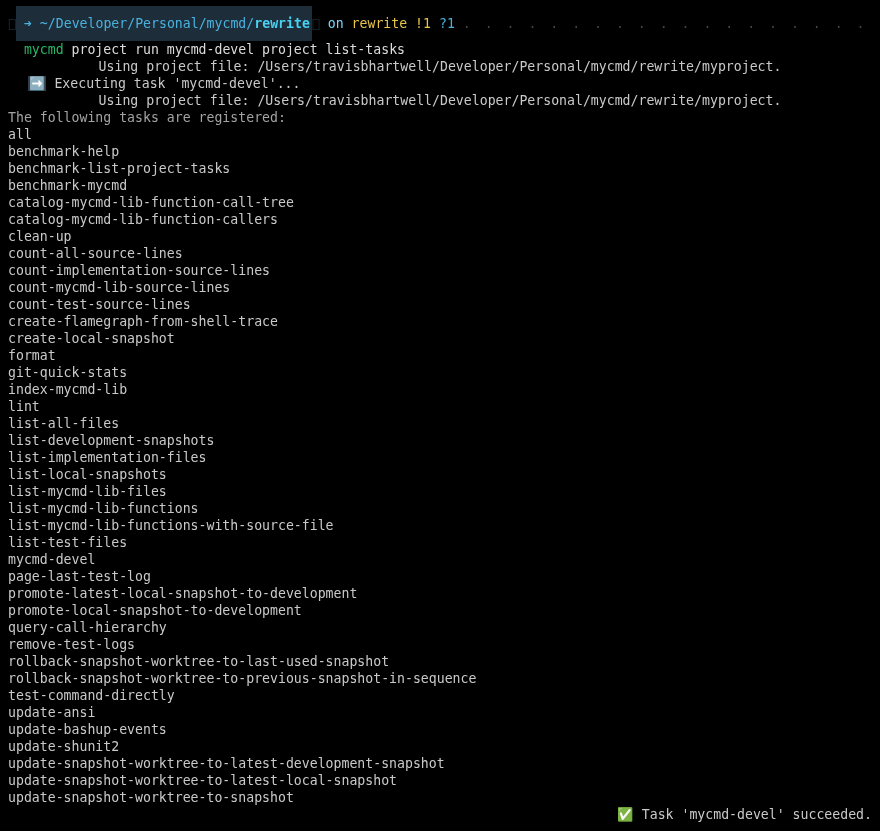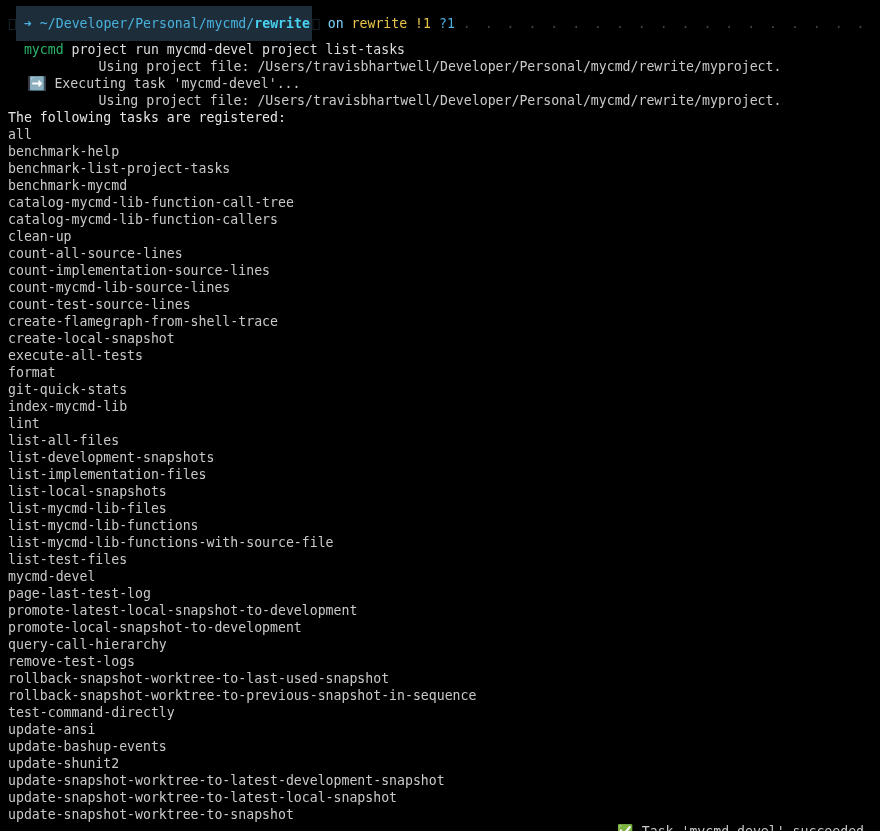--- a/index.html
+++ b/index.html
@@ -24,21 +24,21 @@
     .flag-b { color:#49b1de; }
     .dots   { color:#444; letter-spacing:3px; }
 
     .cmd-line { white-space:pre; }
     .cmd-prog { color:#2bb56a; }
     .cmd-rest { color:#dcdcdc; }
 
     .out-line { white-space:pre; }
     .out-info { color:#c9c9c9;text-align:center; }
     .out-exec { color:#c9c9c9;padding-left:20px; }
-    .out-head { color:#e5e5e5; }
+    .out-head { color:#a3a3a3; }
 
     .task { color:#c9c9c9; white-space:pre; }
 
     .done-line { white-space:pre; color:#c9c9c9;text-align:right; }
     .mark-ok  { color:#2ecc71; }
     .mark-run { color:#fff; background:#3a3a46; padding:0 1px; }
   </style>
 </head>
 <body>
 
@@ -67,21 +67,20 @@
     <div class="task">benchmark-mycmd</div>
     <div class="task">catalog-mycmd-lib-function-call-tree</div>
     <div class="task">catalog-mycmd-lib-function-callers</div>
     <div class="task">clean-up</div>
     <div class="task">count-all-source-lines</div>
     <div class="task">count-implementation-source-lines</div>
     <div class="task">count-mycmd-lib-source-lines</div>
     <div class="task">count-test-source-lines</div>
     <div class="task">create-flamegraph-from-shell-trace</div>
     <div class="task">create-local-snapshot</div>
-    <div class="task">execute-all-tests</div>
     <div class="task">format</div>
     <div class="task">git-quick-stats</div>
     <div class="task">index-mycmd-lib</div>
     <div class="task">lint</div>
     <div class="task">list-all-files</div>
     <div class="task">list-development-snapshots</div>
     <div class="task">list-implementation-files</div>
     <div class="task">list-local-snapshots</div>
     <div class="task">list-mycmd-lib-files</div>
     <div class="task">list-mycmd-lib-functions</div>

